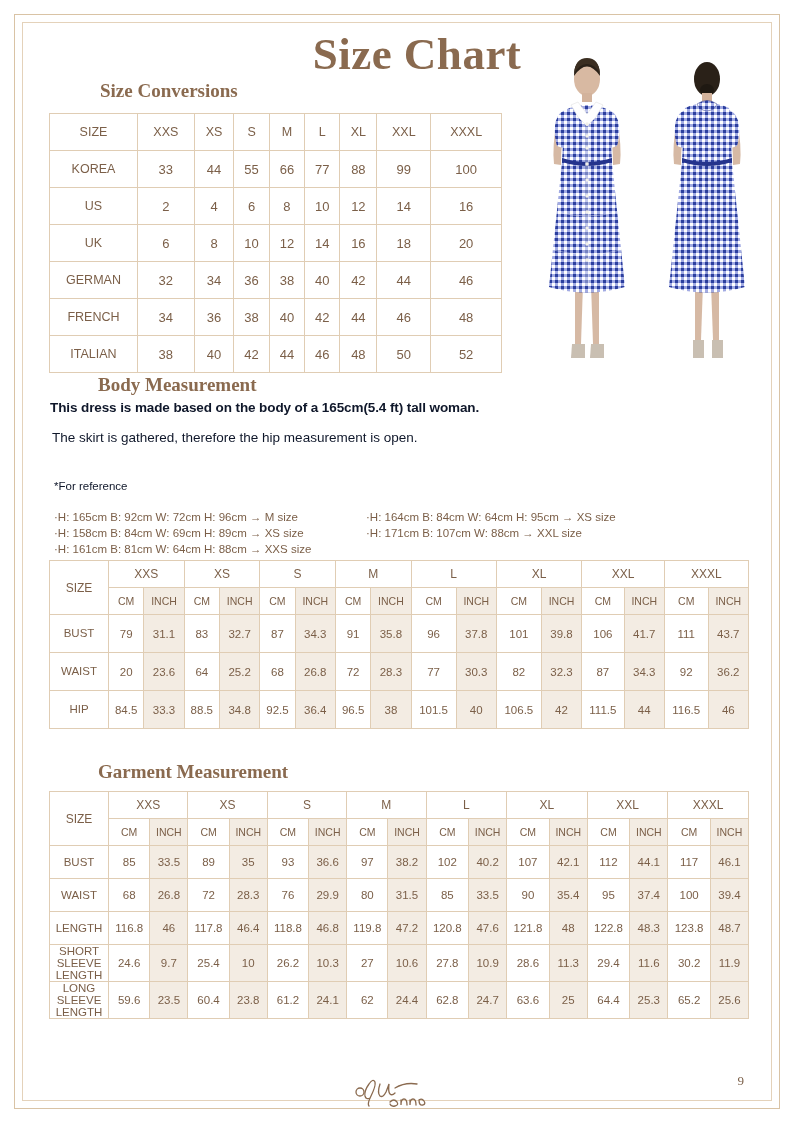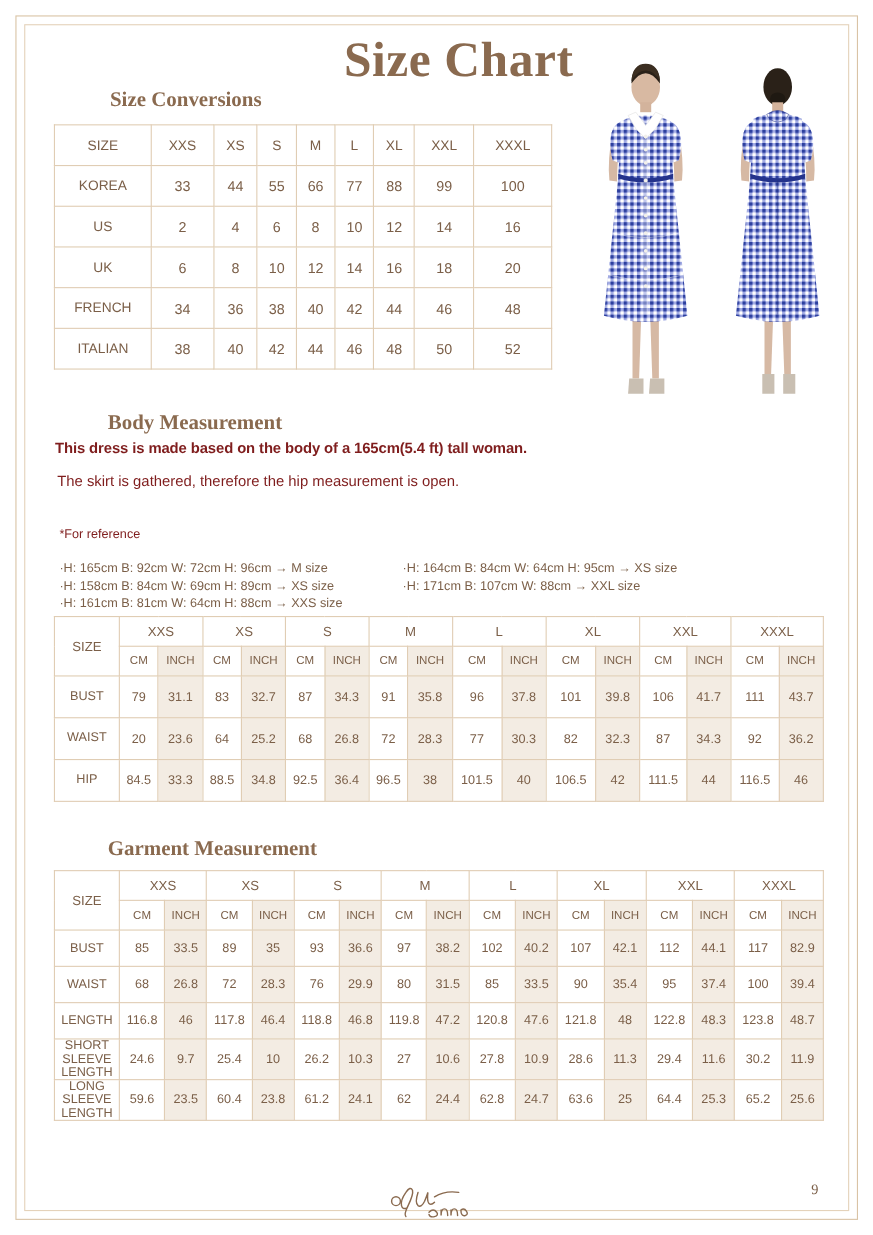--- a/index.html
+++ b/index.html
@@ -145,21 +145,21 @@
 
   #tbl-garment { top: 791px; }
   #tbl-garment td.datacell { height: 32px; font-size: 11.5px; }
   #tbl-garment td.rowlab { height: 32px; }
   #tbl-garment tr.sleeve td.datacell,
   #tbl-garment tr.sleeve td.rowlab { height: 36px; }
 
   
   .text-block {
     position: absolute;
-    color: #7f1d1d;
+    color: #0f172a;
     font-family: "Liberation Sans", sans-serif;
   }
   #txt-basedon {
     left: 50px; top: 400px;
     font-size: 13.5px;
     font-weight: bold;
     letter-spacing: -0.1px;
   }
   #txt-recommend {
     left: 52px; top: 428px;
@@ -346,20 +346,31 @@
         <tr>
           <td class="rowlab">UK</td>
           <td>6</td>
           <td>8</td>
           <td>10</td>
           <td>12</td>
           <td>14</td>
           <td>16</td>
           <td>18</td>
           <td>20</td>
+        </tr>
+        <tr>
+          <td class="rowlab">GERMAN</td>
+          <td>32</td>
+          <td>34</td>
+          <td>36</td>
+          <td>38</td>
+          <td>40</td>
+          <td>42</td>
+          <td>44</td>
+          <td>46</td>
         </tr>
         <tr>
           <td class="rowlab">FRENCH</td>
           <td>34</td>
           <td>36</td>
           <td>38</td>
           <td>40</td>
           <td>42</td>
           <td>44</td>
           <td>46</td>
@@ -531,21 +542,21 @@
           <td class="datacell inch">36.6</td>
           <td class="datacell cm">97</td>
           <td class="datacell inch">38.2</td>
           <td class="datacell cm">102</td>
           <td class="datacell inch">40.2</td>
           <td class="datacell cm">107</td>
           <td class="datacell inch">42.1</td>
           <td class="datacell cm">112</td>
           <td class="datacell inch">44.1</td>
           <td class="datacell cm">117</td>
-          <td class="datacell inch">82.9</td>
+          <td class="datacell inch">46.1</td>
         </tr>
         <tr>
           <td class="rowlab">WAIST</td>
           <td class="datacell cm">68</td>
           <td class="datacell inch">26.8</td>
           <td class="datacell cm">72</td>
           <td class="datacell inch">28.3</td>
           <td class="datacell cm">76</td>
           <td class="datacell inch">29.9</td>
           <td class="datacell cm">80</td>

